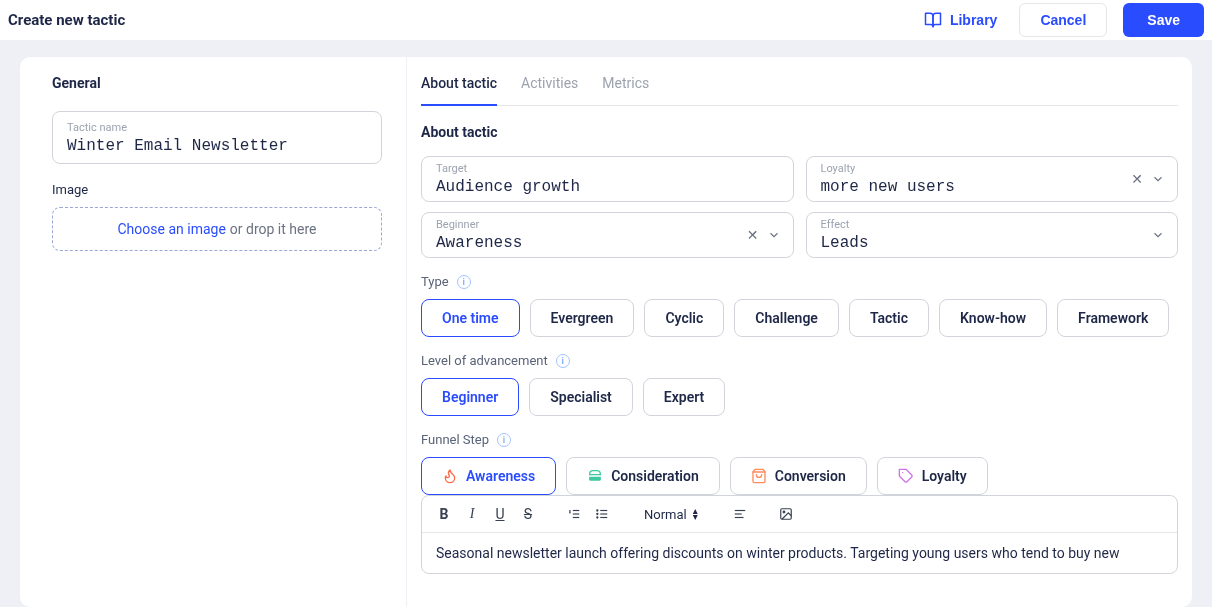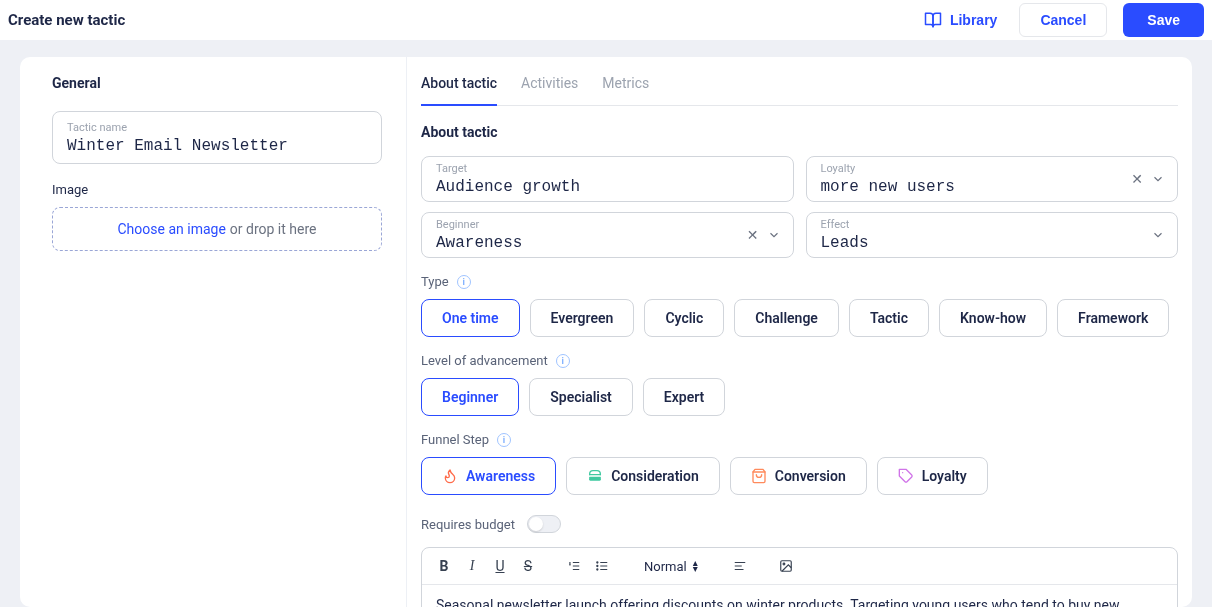--- a/index.html
+++ b/index.html
@@ -268,26 +268,20 @@
         <span class="pi">
           <svg viewBox="0 0 24 24" width="16" height="16" fill="none" stroke="#d074e8" stroke-width="2" stroke-linecap="round" stroke-linejoin="round">
               <path d="M20.59 13.41 13.42 20.58a2 2 0 0 1-2.83 0L2 12V2h10l8.59 8.59a2 2 0 0 1 0 2.82z"></path>
               <line x1="7" y1="7" x2="7.01" y2="7"></line>
             </svg>
         </span>
         <span>Loyalty</span>
       </div>
     </div>
 
-    <div class="toggle-row">
-      <span class="toggle-label">Requires budget</span>
-      <div class="toggle">
-          <div class="knob"></div>
-        </div>
-    </div>
 
     <div class="editor">
       <div class="toolbar">
         <div class="tb-btn" style="font-weight:700">B</div>
         <div class="tb-btn" style="font-style:italic;font-family:serif">I</div>
         <div class="tb-btn" style="text-decoration:underline">U</div>
         <div class="tb-btn" style="text-decoration:line-through">S</div>
         <div class="tb-sep"></div>
         <div class="tb-btn">
           <svg width="14" height="14" viewBox="0 0 24 24" fill="none" stroke="currentColor" stroke-width="2">

